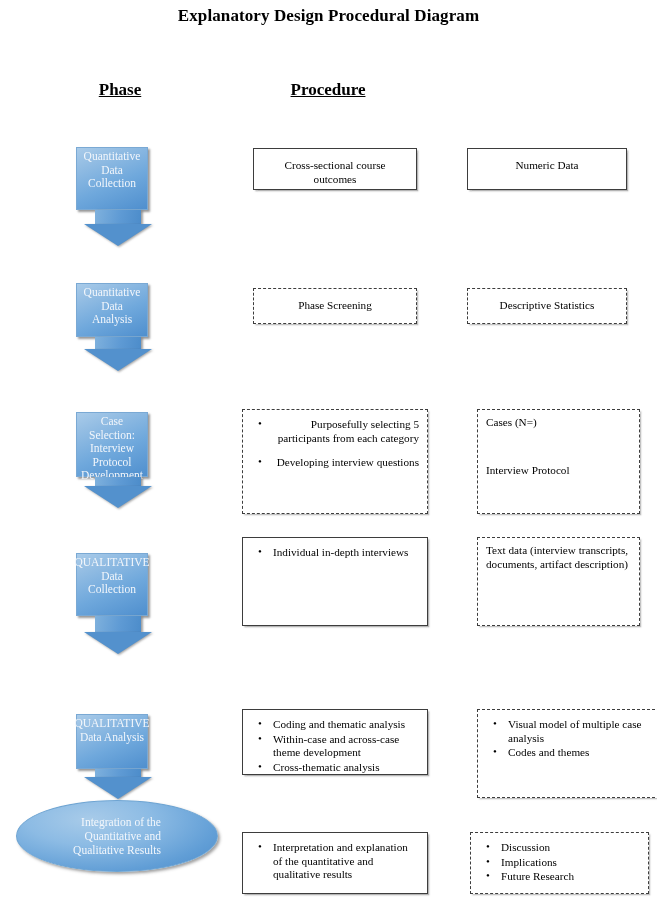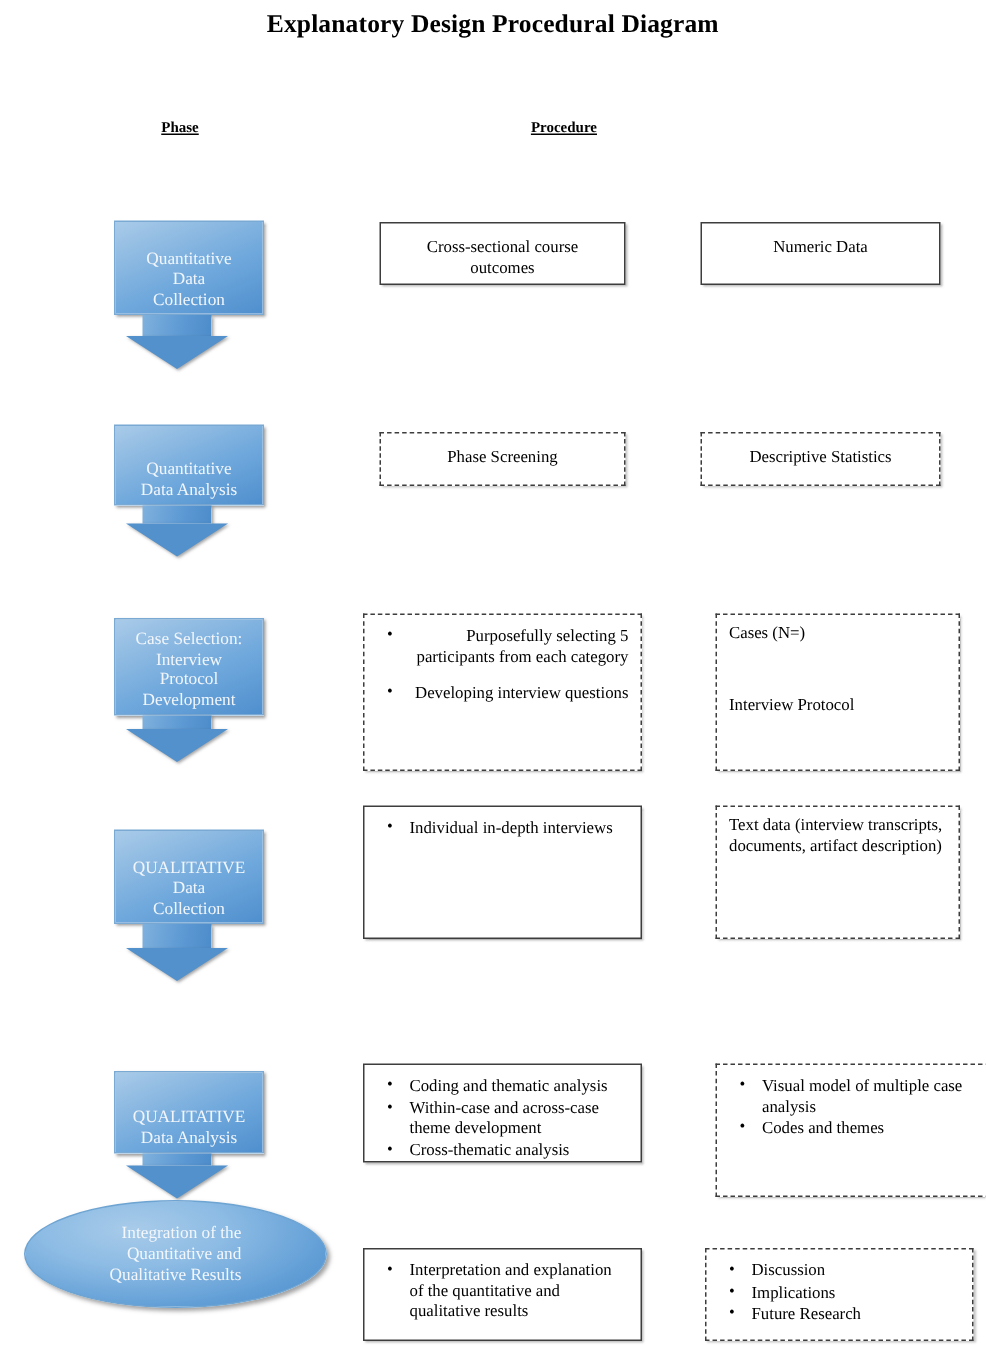--- a/index.html
+++ b/index.html
@@ -32,48 +32,48 @@
     text-align: center;
     font-size: 17px;
     font-weight: bold;
     letter-spacing: 0.1px;
   }
 
   
   .col-header {
     position: absolute;
     top: 80px;
-    font-size: 10px;
+    font-size: 17px;
     font-weight: bold;
     text-decoration: underline;
     text-align: center;
     white-space: nowrap;
   }
   .col-header.phase     { left: 60px;  width: 120px; }
-  .col-header.procedure { left: 258px; width: 140px; text-align: right; }
+  .col-header.procedure { left: 258px; width: 140px; }
   .col-header.product   { left: 466px; width: 140px; }
 
   
   .phase-shape {
     position: absolute;
     width: 104px;
   }
   .phase-body {
     position: relative;
-    width: 100px;
+    width: 72px;
     margin-left: 0px;
     background: linear-gradient(157deg, #a9cbe9 0%, #93bde3 22%, #6fa8dc 58%, #4f8fce 100%);
     border: 1px solid #7aa9d4;
     box-sizing: border-box;
     color: #f2f6fb;
     font-size: 11.5px;
     line-height: 13.5px;
     text-align: center;
     display: flex;
-    align-items: flex-end;
+    align-items: flex-start;
     justify-content: center;
     padding: 2px 3px;
     box-shadow: 1.5px 1.5px 2px rgba(70,70,70,0.55);
   }
   .phase-arrow {
     position: relative;
     width: 84px;
     height: 0;
   }
   .phase-arrow .stem {

